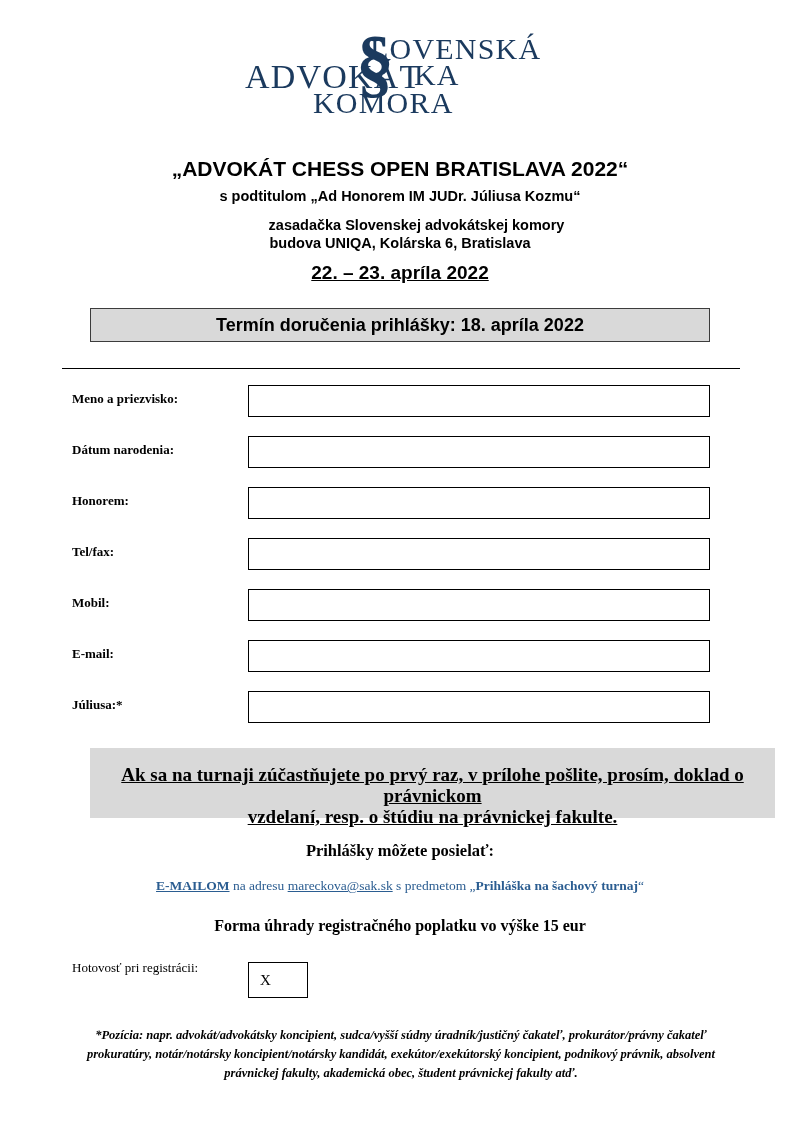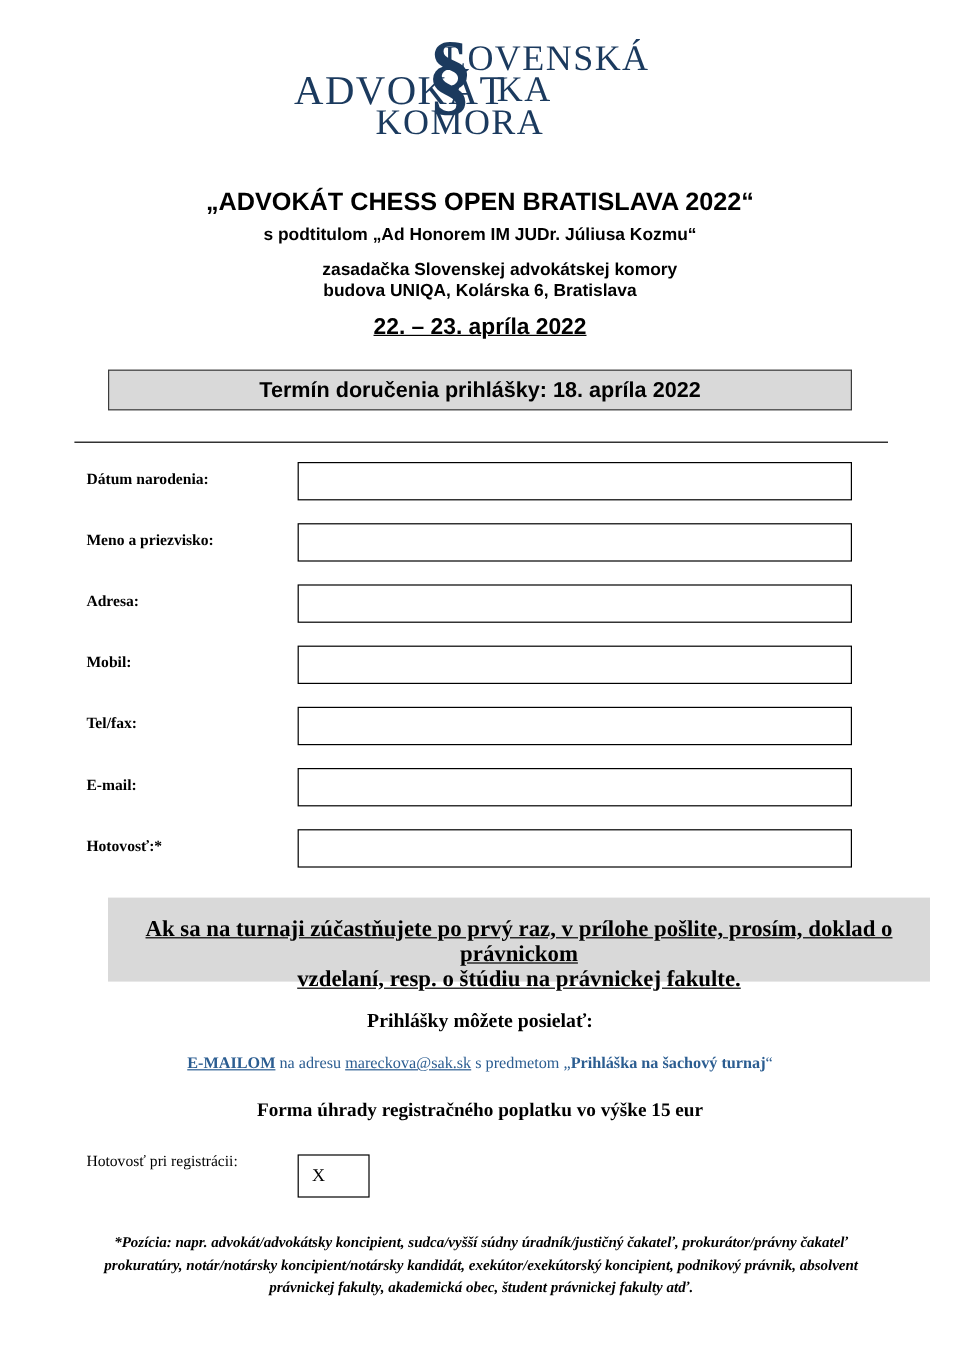--- a/index.html
+++ b/index.html
@@ -249,45 +249,45 @@
   <div class="hdr-date sans"><span>22. – 23. apríla 2022</span></div>
 
   <div class="deadline-box">
     <span>Termín doručenia prihlášky: 18. apríla 2022</span>
   </div>
 
   <div class="rule"></div>
 
   <div class="form" id="form-root">
       <div class="field-row">
+        <div class="field-label">Meno a priezvisko:</div>
+        <div class="field-input"></div>
+      </div>
+      <div class="field-row">
         <div class="field-label">Dátum narodenia:</div>
         <div class="field-input"></div>
       </div>
       <div class="field-row">
-        <div class="field-label">Meno a priezvisko:</div>
-        <div class="field-input"></div>
-      </div>
-      <div class="field-row">
-        <div class="field-label">Adresa:</div>
+        <div class="field-label">Honorem:</div>
+        <div class="field-input"></div>
+      </div>
+      <div class="field-row">
+        <div class="field-label">Tel/fax:</div>
         <div class="field-input"></div>
       </div>
       <div class="field-row">
         <div class="field-label">Mobil:</div>
         <div class="field-input"></div>
       </div>
       <div class="field-row">
-        <div class="field-label">Tel/fax:</div>
-        <div class="field-input"></div>
-      </div>
-      <div class="field-row">
         <div class="field-label">E-mail:</div>
         <div class="field-input"></div>
       </div>
       <div class="field-row">
-        <div class="field-label">Hotovosť:*</div>
+        <div class="field-label">Júliusa:*</div>
         <div class="field-input"></div>
       </div>
     </div>
 
   <div class="note-band">
     <div class="note-text">
       <u>Ak sa na turnaji zúčastňujete po prvý raz, v prílohe pošlite, prosím, doklad o právnickom</u><br>
       <u>vzdelaní, resp. o štúdiu na právnickej fakulte.</u>
     </div>
   </div>

